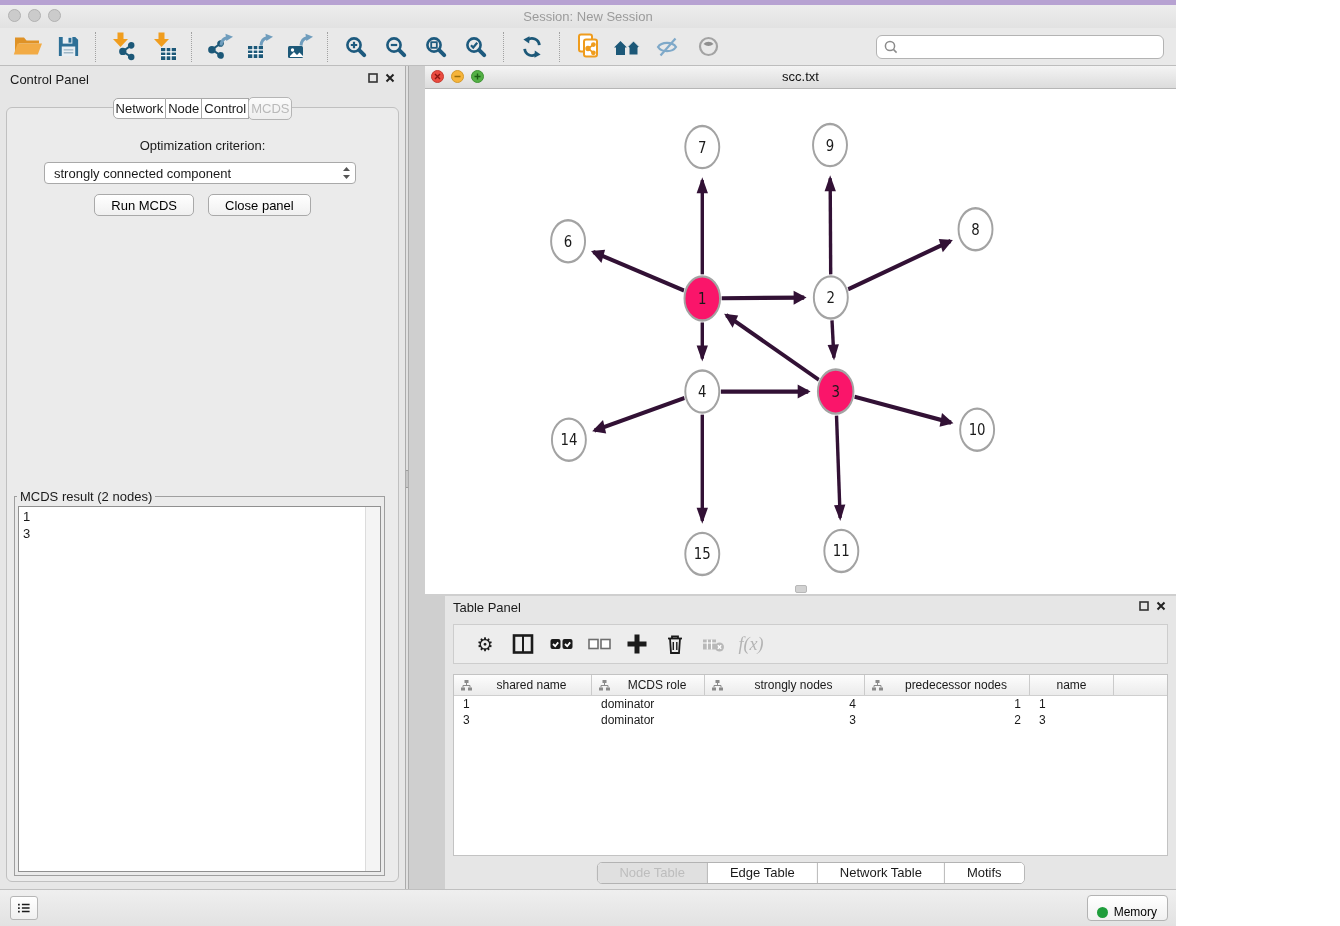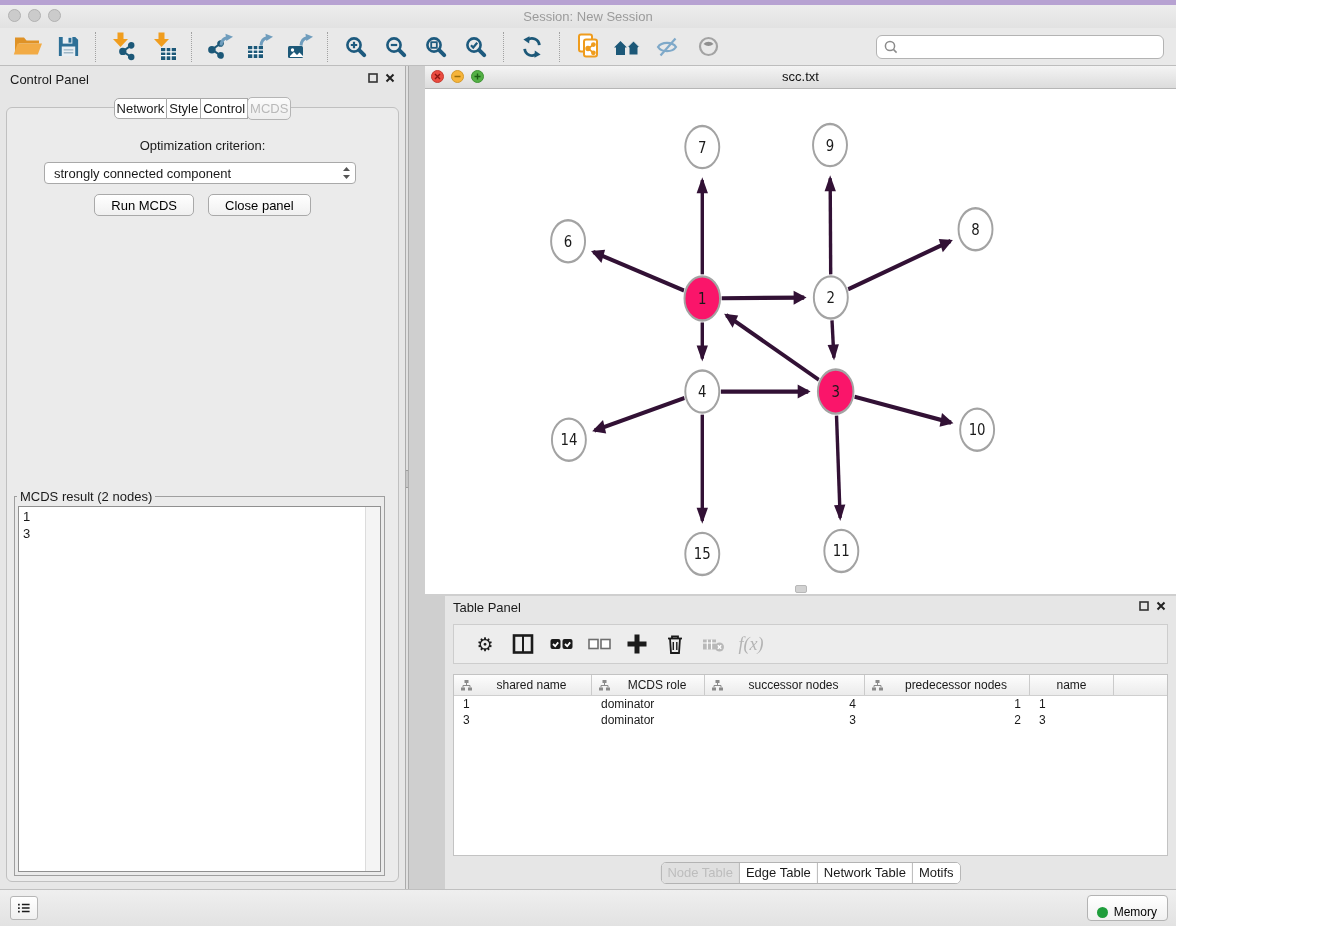--- a/index.html
+++ b/index.html
@@ -71,21 +71,21 @@
   .fx-glyph{font-family:"Liberation Serif",serif;font-style:italic;font-size:18px;color:#b3b3b3;}
   .tp-table{position:absolute;top:78px;left:8px;right:8px;bottom:34px;background:#fff;border:1px solid #c3c3c3;overflow:hidden;}
   .thead{display:flex;height:20px;background:linear-gradient(#fdfdfd,#ebebeb);border-bottom:1px solid #cfcfcf;}
   .th{box-sizing:border-box;border-right:1px solid #cbcbcb;display:flex;align-items:center;font-size:12px;}
   .th .lbl{flex:1;text-align:center;}
   .th svg{margin-left:7px;flex:none;}
   .tr{display:flex;height:16px;line-height:16px;font-size:12px;}
   .td{box-sizing:border-box;padding:0 9px;white-space:nowrap;overflow:hidden;}
   .tp-tabs{position:absolute;left:50%;transform:translateX(-50%);bottom:6px;display:flex;border:1px solid #b3b3b3;
            border-radius:5px;overflow:hidden;background:#fff;height:20px;}
-  .tp-tab{padding:0 6px;line-height:20px;font-size:13px;background:#fff;border-right:1px solid #b3b3b3;cursor:pointer;white-space:nowrap;}
+  .tp-tab{padding:0 22px;line-height:20px;font-size:13px;background:#fff;border-right:1px solid #b3b3b3;cursor:pointer;white-space:nowrap;}
   .tp-tab:last-child{border-right:none;}
   .tp-tab.active{background:#e0e0e0;color:#bdbdbd;}
   
   .statusbar{position:absolute;left:0;right:0;bottom:0;height:36px;background:linear-gradient(#efefef,#e2e2e2);border-top:1px solid #c0c0c0;}
   .list-btn{position:absolute;left:10px;top:6px;width:28px;height:24px;background:linear-gradient(#fff,#f0f0f0);
             border:1px solid #b6b6b6;border-radius:3px;display:flex;align-items:center;justify-content:center;cursor:pointer;}
   .mem-btn{position:absolute;right:8px;top:5px;height:26px;padding:8px 10px 0 9px;display:flex;align-items:center;gap:6px;
            background:linear-gradient(#fff,#f1f1f1);border:1px solid #b3b3b3;border-radius:4px;font-size:12px;font-family:inherit;cursor:pointer;}
   .mem-dot{width:11px;height:11px;border-radius:50%;background:#1f9e3c;}
 </style>
@@ -280,21 +280,21 @@
           </span>
           <span class="pi">
             <svg width="10" height="10">
                 <path d="M1.5 1.5l7 7M8.5 1.5l-7 7" stroke="#222" stroke-width="2"></path>
               </svg>
           </span>
         </span>
       </div>
       <div class="cp-tabs">
           <div class="cp-tab">Network</div>
-          <div class="cp-tab">Style</div>
+          <div class="cp-tab">Node</div>
           <div class="cp-tab">Control</div>
           <div class="cp-tab active">MCDS</div>
         </div>
       <div class="cp-body">
         <div class="opt-label">Optimization criterion:</div>
         <div class="select">
           <span class="sel-val">strongly connected component</span>
           <svg width="9" height="14" viewBox="0 0 9 14">
             <path d="M1 5l3.5-4L8 5z" fill="#555"></path>
               <path d="M1 9l3.5 4L8 9z" fill="#555"></path>
@@ -510,21 +510,21 @@
                 </svg>
                 <span class="lbl">MCDS role</span>
               </div>
               <div class="th" style="width: 160px;">
                 <svg width="11" height="11">
                   <rect x="3.5" y="0" width="4" height="3" fill="#8a8a8a"></rect>
                   <rect x="0" y="7.5" width="4" height="3" fill="#8a8a8a"></rect>
                   <rect x="7" y="7.5" width="4" height="3" fill="#8a8a8a"></rect>
                   <path d="M5.5 3v2.5M2 7.5v-2h7v2" stroke="#8a8a8a" fill="none"></path>
                 </svg>
-                <span class="lbl">successor nodes</span>
+                <span class="lbl">strongly nodes</span>
               </div>
               <div class="th" style="width: 165px;">
                 <svg width="11" height="11">
                   <rect x="3.5" y="0" width="4" height="3" fill="#8a8a8a"></rect>
                   <rect x="0" y="7.5" width="4" height="3" fill="#8a8a8a"></rect>
                   <rect x="7" y="7.5" width="4" height="3" fill="#8a8a8a"></rect>
                   <path d="M5.5 3v2.5M2 7.5v-2h7v2" stroke="#8a8a8a" fill="none"></path>
                 </svg>
                 <span class="lbl">predecessor nodes</span>
               </div>

